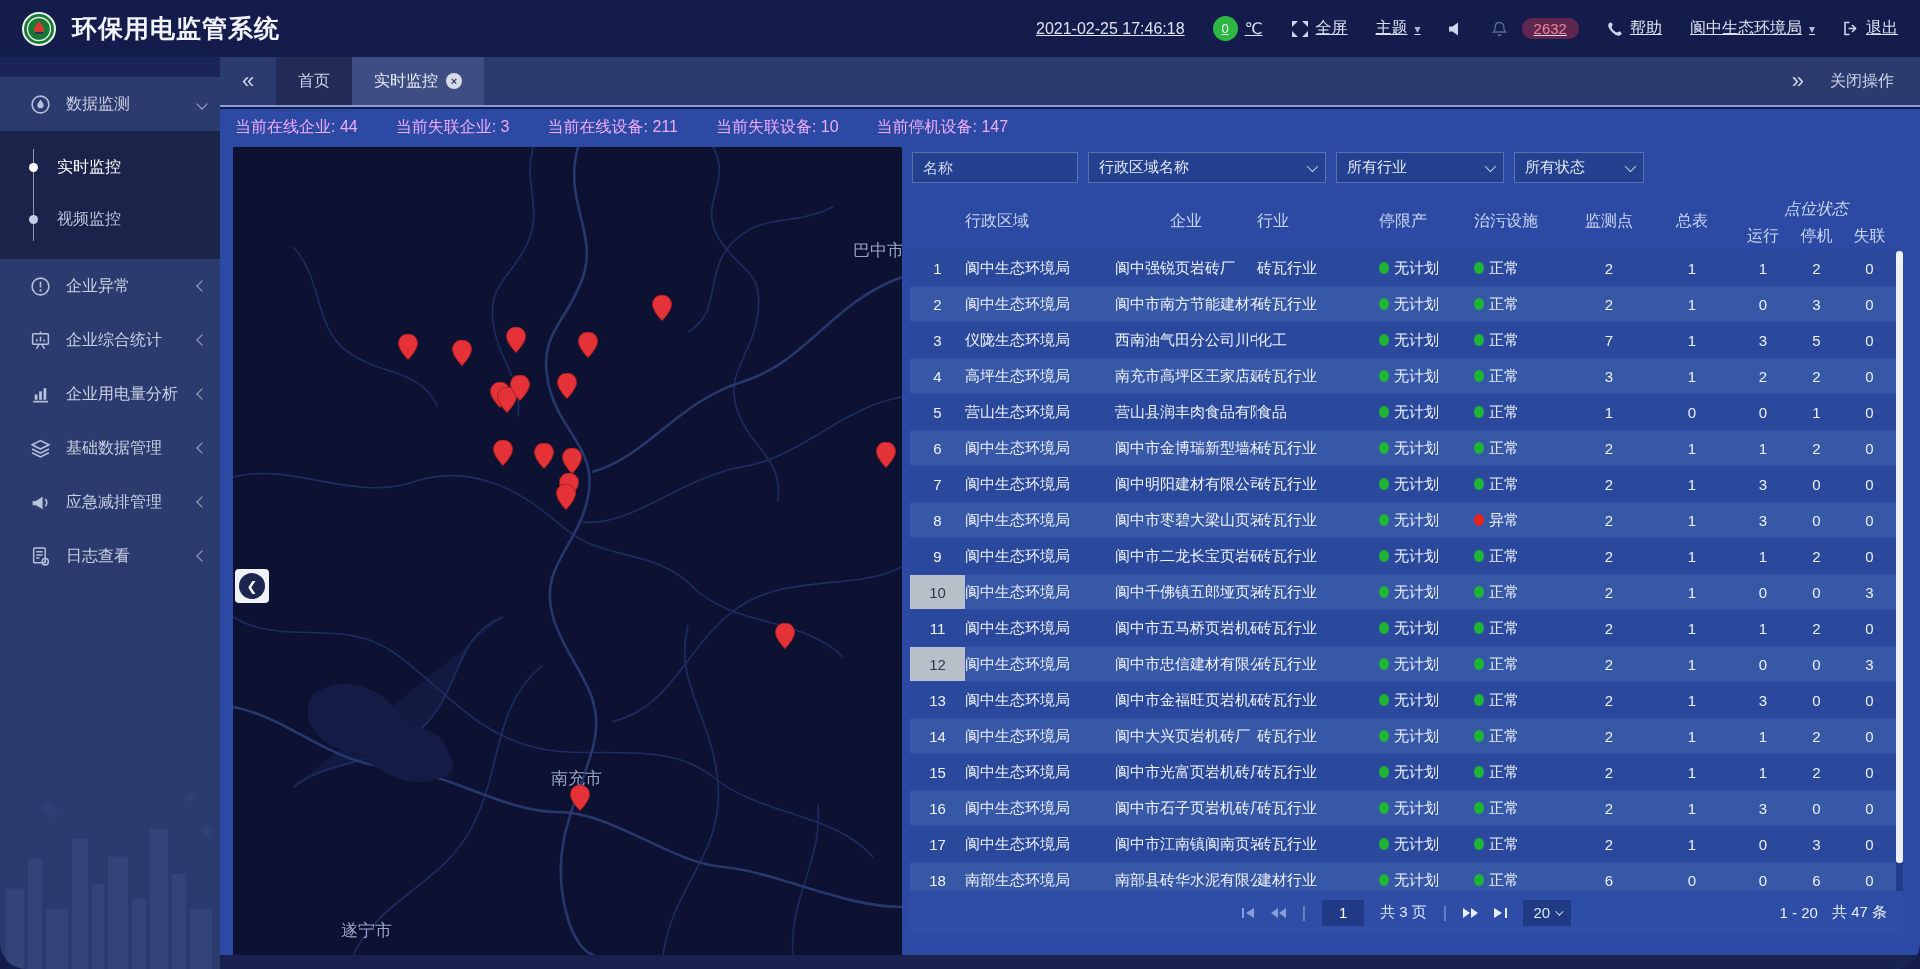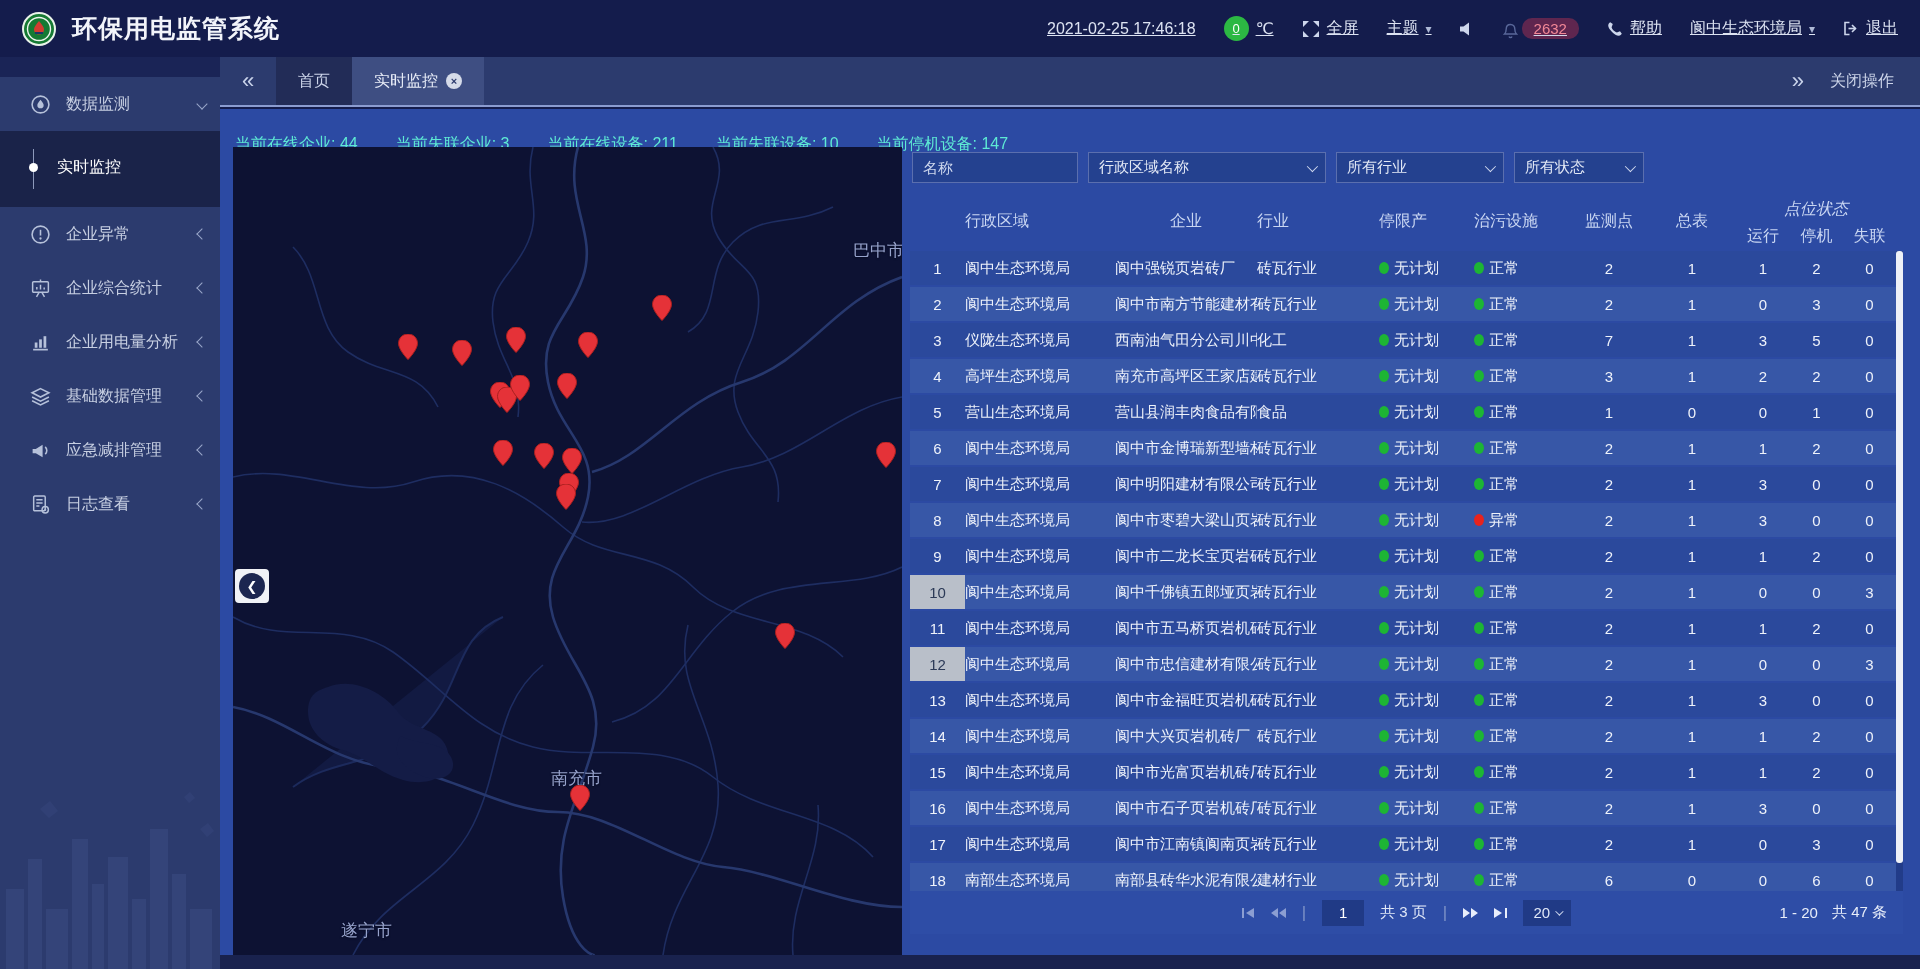--- a/index.html
+++ b/index.html
@@ -1,27 +1,27 @@
 <!DOCTYPE html>
 <html><head>
 <meta charset="utf-8">
 <style>
   *{margin:0;padding:0;box-sizing:border-box;}
   body{background:#141c4c;font-family:"Liberation Sans","DejaVu Sans",sans-serif;}
-  .app{position:relative;width:1920px;height:969px;overflow:hidden;background:#141c4c;}
+  .app{position:relative;width:1920px;height:969px;overflow:hidden;background:#141c4c;border-radius:26px;}
 
   
   .hdr{position:absolute;left:0;top:0;width:1920px;height:57px;background:#141c4c;display:flex;align-items:center;padding:0 22px;color:#eef1f8;}
   .logo{width:34px;height:34px;margin-right:16px;flex:0 0 auto;}
   .hdr-title{font-size:25px;font-weight:bold;letter-spacing:1px;color:#f2f4fa;}
   .hdr-right{margin-left:auto;display:flex;align-items:center;gap:28px;font-size:16px;color:#dde3f2;text-decoration:underline;}
   .hdr-item{display:flex;align-items:center;gap:7px;white-space:nowrap;}
   .temp-badge{width:25px;height:25px;border-radius:50%;background:#2cb843;color:#fff;font-size:13px;display:flex;align-items:center;justify-content:center;}
   .caret{font-size:12px;color:#aeb9d6;}
-  .bell-wrap{display:flex;align-items:flex-end;gap:4px;opacity:.95;}
+  .bell-wrap{display:flex;align-items:center;gap:15px;opacity:.95;}
   .notif-badge{background:rgba(196,54,84,.45);color:#ff8e9b;border-radius:10px;padding:2px 12px;font-size:15px;}
   .hicon{display:inline-flex;align-items:center;}
   .hicon svg{display:block;}
 
   
   .sidebar{position:absolute;left:0;top:57px;width:220px;height:912px;background:#2c3b6e;overflow:hidden;}
   .sb-topstrip{height:20px;background:#1a2456;}
   .sb-item{height:54px;display:flex;align-items:center;padding:0 14px 0 28px;color:#c7cfe2;font-size:16px;cursor:pointer;}
   .sb-item .sb-ico{width:24px;height:22px;margin-right:14px;display:inline-flex;align-items:center;justify-content:center;color:#b6c1da;}
   .sb-item .sb-lbl{flex:1;}
@@ -41,21 +41,21 @@
   .tab-coll{width:56px;display:flex;align-items:center;justify-content:center;font-size:22px;color:#c9d3ea;cursor:pointer;}
   .tab{padding:0 22px;display:flex;align-items:center;gap:8px;font-size:16px;cursor:pointer;}
   .tab.home{background:#222c57;}
   .tab.active{background:#3e4e82;color:#e8edf8;}
   .tab-close{width:16px;height:16px;border-radius:50%;background:#d5dbe9;color:#2c3b6e;font-size:11px;font-weight:bold;display:flex;align-items:center;justify-content:center;}
   .tab-right{margin-left:auto;display:flex;align-items:center;gap:26px;padding-right:26px;font-size:16px;}
   .tab-exp{font-size:22px;color:#c9d3ea;cursor:pointer;}
 
   
   .main{position:absolute;left:220px;top:109px;width:1700px;height:860px;background:#2c4aa3;}
-  .stats{position:absolute;left:15px;top:16px;height:38px;display:flex;align-items:center;gap:38px;color:#5eead4;font-size:16px;}
+  .stats{position:absolute;left:15px;top:8px;height:38px;display:flex;gap:38px;color:#f0abfc;font-size:16px;}
   .stat{white-space:nowrap;}
 
   
   .map{position:absolute;left:13px;top:38px;width:669px;height:808px;background:#0d1233;overflow:hidden;}
   .map-label{position:absolute;color:#97a3cc;font-size:17px;white-space:nowrap;text-shadow:0 1px 2px #060a20;}
   .map-pin{position:absolute;width:20px;height:26px;}
   .map-collapse{position:absolute;left:2px;top:422px;width:34px;height:34px;background:#f0f2f6;border-radius:4px;display:flex;align-items:center;justify-content:center;cursor:pointer;z-index:5;}
   .map-collapse .cc{width:26px;height:26px;border-radius:50%;background:#1c2650;color:#fff;font-size:13px;display:flex;align-items:center;justify-content:center;}
 
   
@@ -185,20 +185,24 @@
               <path d="M10 5.5c2 2.4 3 3.9 3 5.1a3 3 0 1 1-6 0c0-1.2 1-2.7 3-5.1z" fill="#b6c1da" stroke="none"></path>
             </svg>
           </span>
           <span class="sb-lbl">数据监测</span>
           <span class="chev down"></span>
         </div>
         <div class="sb-sub">
           <div class="sb-subitem act">
             <span class="dot"></span>
             <span class="sb-lbl">实时监控</span>
+          </div>
+          <div class="sb-subitem">
+            <span class="dot"></span>
+            <span class="sb-lbl">视频监控</span>
           </div>
         </div>
         <div class="sb-item">
           <span class="sb-ico">
             <svg width="21" height="21" viewBox="0 0 20 20" fill="none" stroke="#b6c1da" stroke-width="1.5">
               <circle cx="10" cy="10" r="8"></circle>
               <line x1="10" y1="5.5" x2="10" y2="11"></line>
               <circle cx="10" cy="13.8" r="1.1" fill="#b6c1da" stroke="none"></circle>
             </svg>
           </span>

